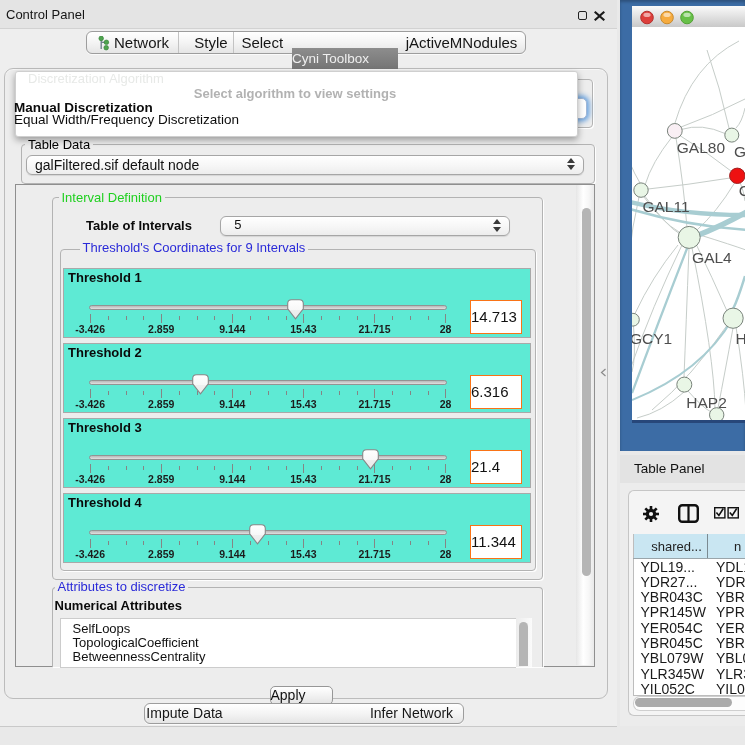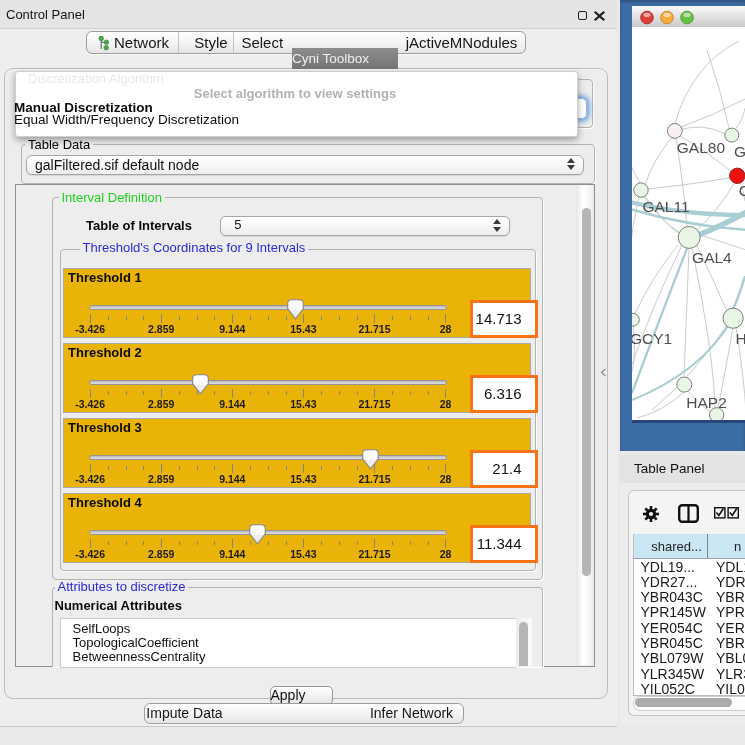--- a/index.html
+++ b/index.html
@@ -3,27 +3,27 @@
 html,body{margin:0;padding:0}
 body{width:745px;height:745px;position:relative;font-family:"Liberation Sans",sans-serif;background:#e9e9e9;overflow:hidden}
 .abs{position:absolute}
 .etch{border:1px solid #b3b3b3;border-radius:4px;box-shadow:1px 1px 0 rgba(255,255,255,.9)}
 .gtitle{position:absolute;font-size:13px;padding:0 3px;background:#ededed;line-height:13px}
 .combo{position:absolute;background:linear-gradient(#ffffff,#f6f6f6 55%,#ededed);border:1px solid #a6a6a6;border-radius:6px;box-shadow:0 1px 1px rgba(0,0,0,.1)}
 .combo .tx{position:absolute;top:2.5px;font-size:13px;color:#111}
 .arr{position:absolute;right:6px;width:10px;font-size:0}
 .arr .u{width:0;height:0;border-left:4.5px solid transparent;border-right:4.5px solid transparent;border-bottom:5.5px solid #3a3a3a;margin-bottom:2.5px}
 .arr .d{width:0;height:0;border-left:4.5px solid transparent;border-right:4.5px solid transparent;border-top:5.5px solid #3a3a3a}
-.thpanel{position:absolute;left:63px;width:466px;background:#eab308;border:1px solid #a9a9a9}
+.thpanel{position:absolute;left:63px;width:466px;background:#5eead4;border:1px solid #a9a9a9}
 .thlabel{position:absolute;left:4px;top:2.6px;font-size:13px;font-weight:bold;color:#0a0a0a;line-height:13px}
 .track{position:absolute;left:25px;width:355.5px;height:2.5px;background:linear-gradient(#b9b9b9,#e0e0e0);border:1px solid #939393;border-radius:2.5px;top:36.5px}
 .ticks{position:absolute;left:25.6px;width:357px;height:4.1px;top:47.3px;background:repeating-linear-gradient(to right,#858585 0,#858585 1px,transparent 1px,transparent 17.775px)}
 .ticks2{position:absolute;left:25.6px;width:357px;height:9px;top:45px;background:repeating-linear-gradient(to right,#858585 0,#858585 1px,transparent 1px,transparent 71.1px)}
 .tlbl{position:absolute;top:55px;font-size:10.5px;font-weight:bold;color:#1c1c1c;width:60px;text-align:center;line-height:10.5px}
-.vbox{position:absolute;left:406px;top:31.5px;width:48.5px;height:32px;background:#fff;border:3px solid #f97316;font-size:15px;color:#111;text-align:right;line-height:32px;padding-right:13px}
+.vbox{position:absolute;left:406px;top:31.5px;width:48.5px;height:32px;background:#fff;border:1px solid #f97316;font-size:15px;color:#111;text-align:left;line-height:32px;padding-right:1px}
 .seg{position:absolute;background:linear-gradient(#ffffff,#f4f4f4 50%,#e5e5e5);border:1px solid #9d9d9d;border-radius:6px;box-shadow:0 1px 0 rgba(255,255,255,.7)}
 .seg .it{position:absolute;top:0;font-size:15px;color:#161616;text-align:center}
 .seg .sep{position:absolute;top:0;width:1px;background:#c3c3c3}
 .seg .dark{position:absolute;top:16px;background:linear-gradient(#8d8d8d,#757575);color:#eeeeee;font-size:13.5px;text-align:left}
 </style></head>
 <body>
 
 <div class="abs" style="left:0;top:0;width:617px;height:726px;background:#eeeeee;border-bottom:1px solid #c9c9c9"></div>
 <div class="abs" style="left:0;top:0;width:617px;height:28px;background:#e4e4e4;border-bottom:1px solid #d2d2d2"></div>
 <div class="abs" style="left:6px;top:8px;font-size:13px;color:#151515;line-height:13px">Control Panel</div>

